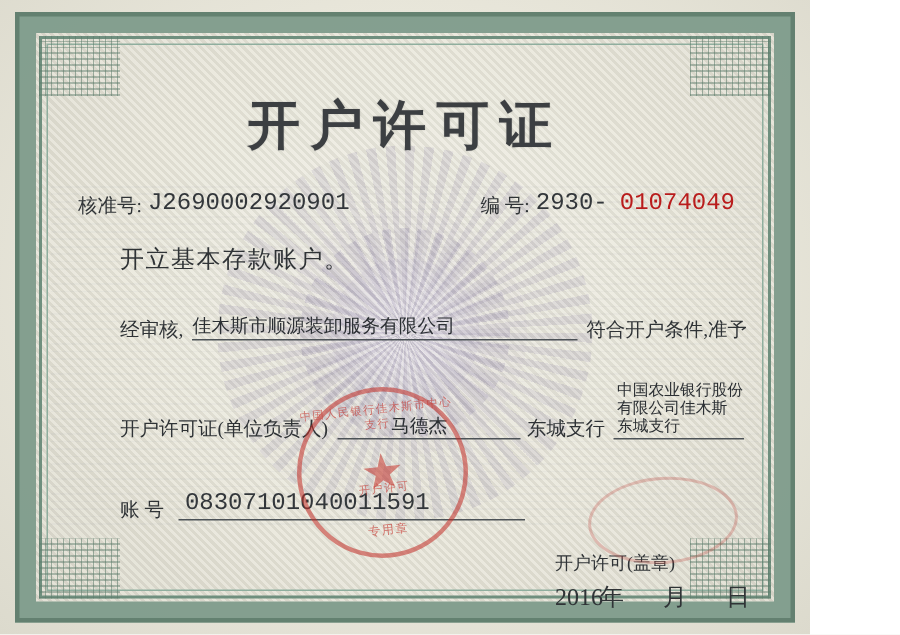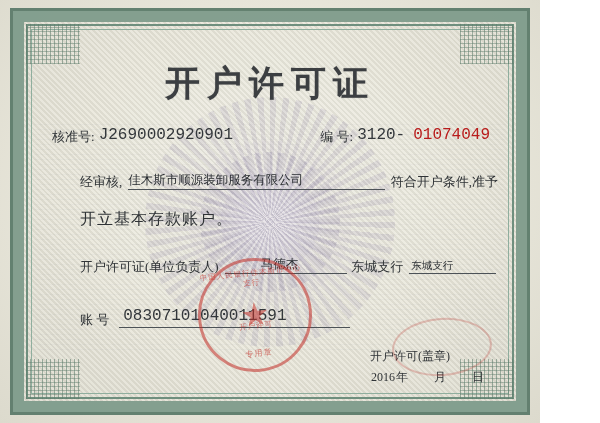--- a/index.html
+++ b/index.html
@@ -204,21 +204,21 @@
   .row-acct .acct-line { margin-left: 10px; align-items: center; }
 
   .row-issuer {
     margin-top: 22px;
     padding-left: 330px;
     font-size: 12px;
   }
   .row-date {
     margin-top: 8px;
     padding-left: 330px;
-    font-size: 12px;
+    font-size: 16px;
     color: #2f3336;
   }
   .row-date .y, .row-date .m, .row-date .d {
     display: inline-block;
     min-width: 26px;
     text-align: center;
   }
 
   
   .seal {
@@ -300,45 +300,46 @@
 
     <div class="title">开户许可证</div>
 
     <div class="row row-approval">
       <div class="field-group">
         <span class="lbl">核准号:</span>
         <span class="val">J2690002920901</span>
       </div>
       <div class="field-group">
         <span class="lbl">编 号:</span>
-        <span class="val">3120-</span>
+        <span class="val">2930-</span>
         <span class="val red">01074049</span>
       </div>
+    </div>
+
+    <div class="row row-body2">
+      <span>开立基本存款账户。</span>
     </div>
 
     <div class="row row-body1">
       <span class="lbl">经审核,</span>
       <span class="line name-line">
         <span class="handwrite">佳木斯市顺源装卸服务有限公司</span>
       </span>
       <span class="lbl">符合开户条件,准予</span>
-    </div>
-
-    <div class="row row-body2">
-      <span>开立基本存款账户。</span>
     </div>
 
     <div class="row row-rep">
       <span class="lbl">开户许可证(单位负责人)</span>
       <span class="line rep-line">
         <span class="handwrite">马德杰</span>
       </span>
       <span class="lbl">东城支行</span>
       <span class="line bank-line">
         <span class="bank-text">
+          <span>中国农业银行股份有限公司佳木斯</span>
           <span class="l2">东城支行</span>
         </span>
       </span>
     </div>
 
     <div class="row row-acct">
       <span class="lbl">账 号</span>
       <span class="line acct-line">
         <span class="val">08307101040011591</span>
       </span>

